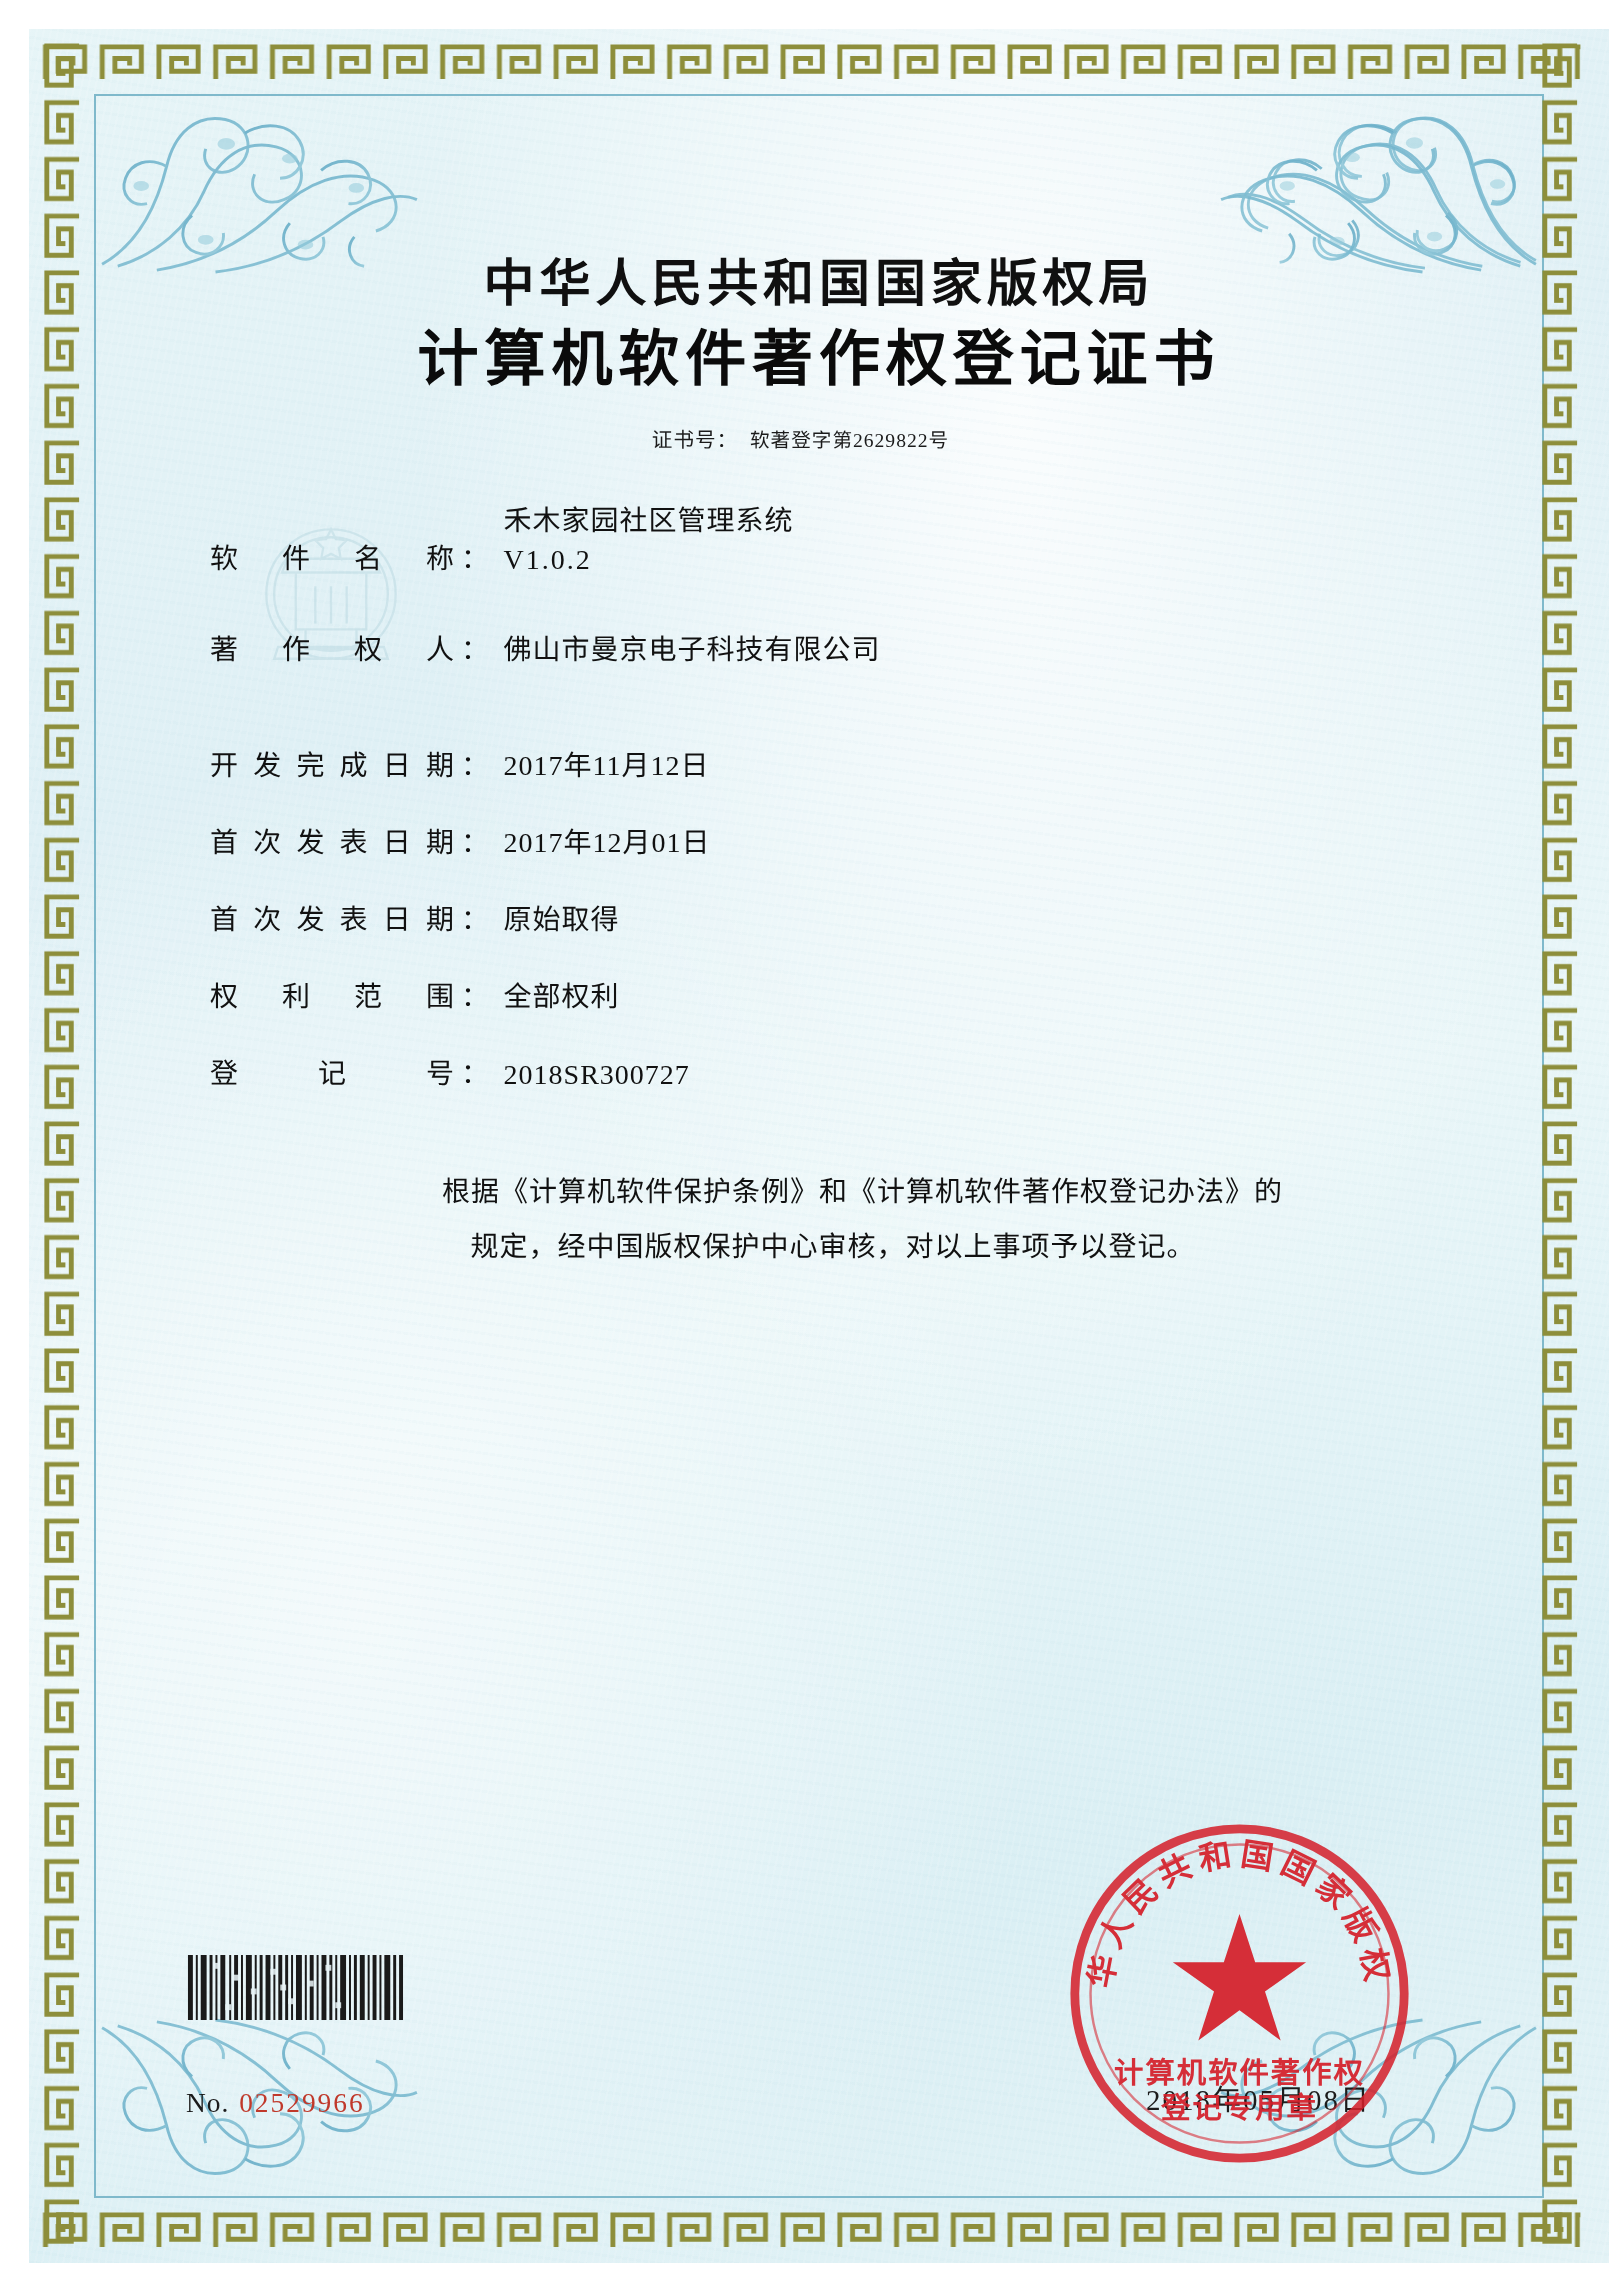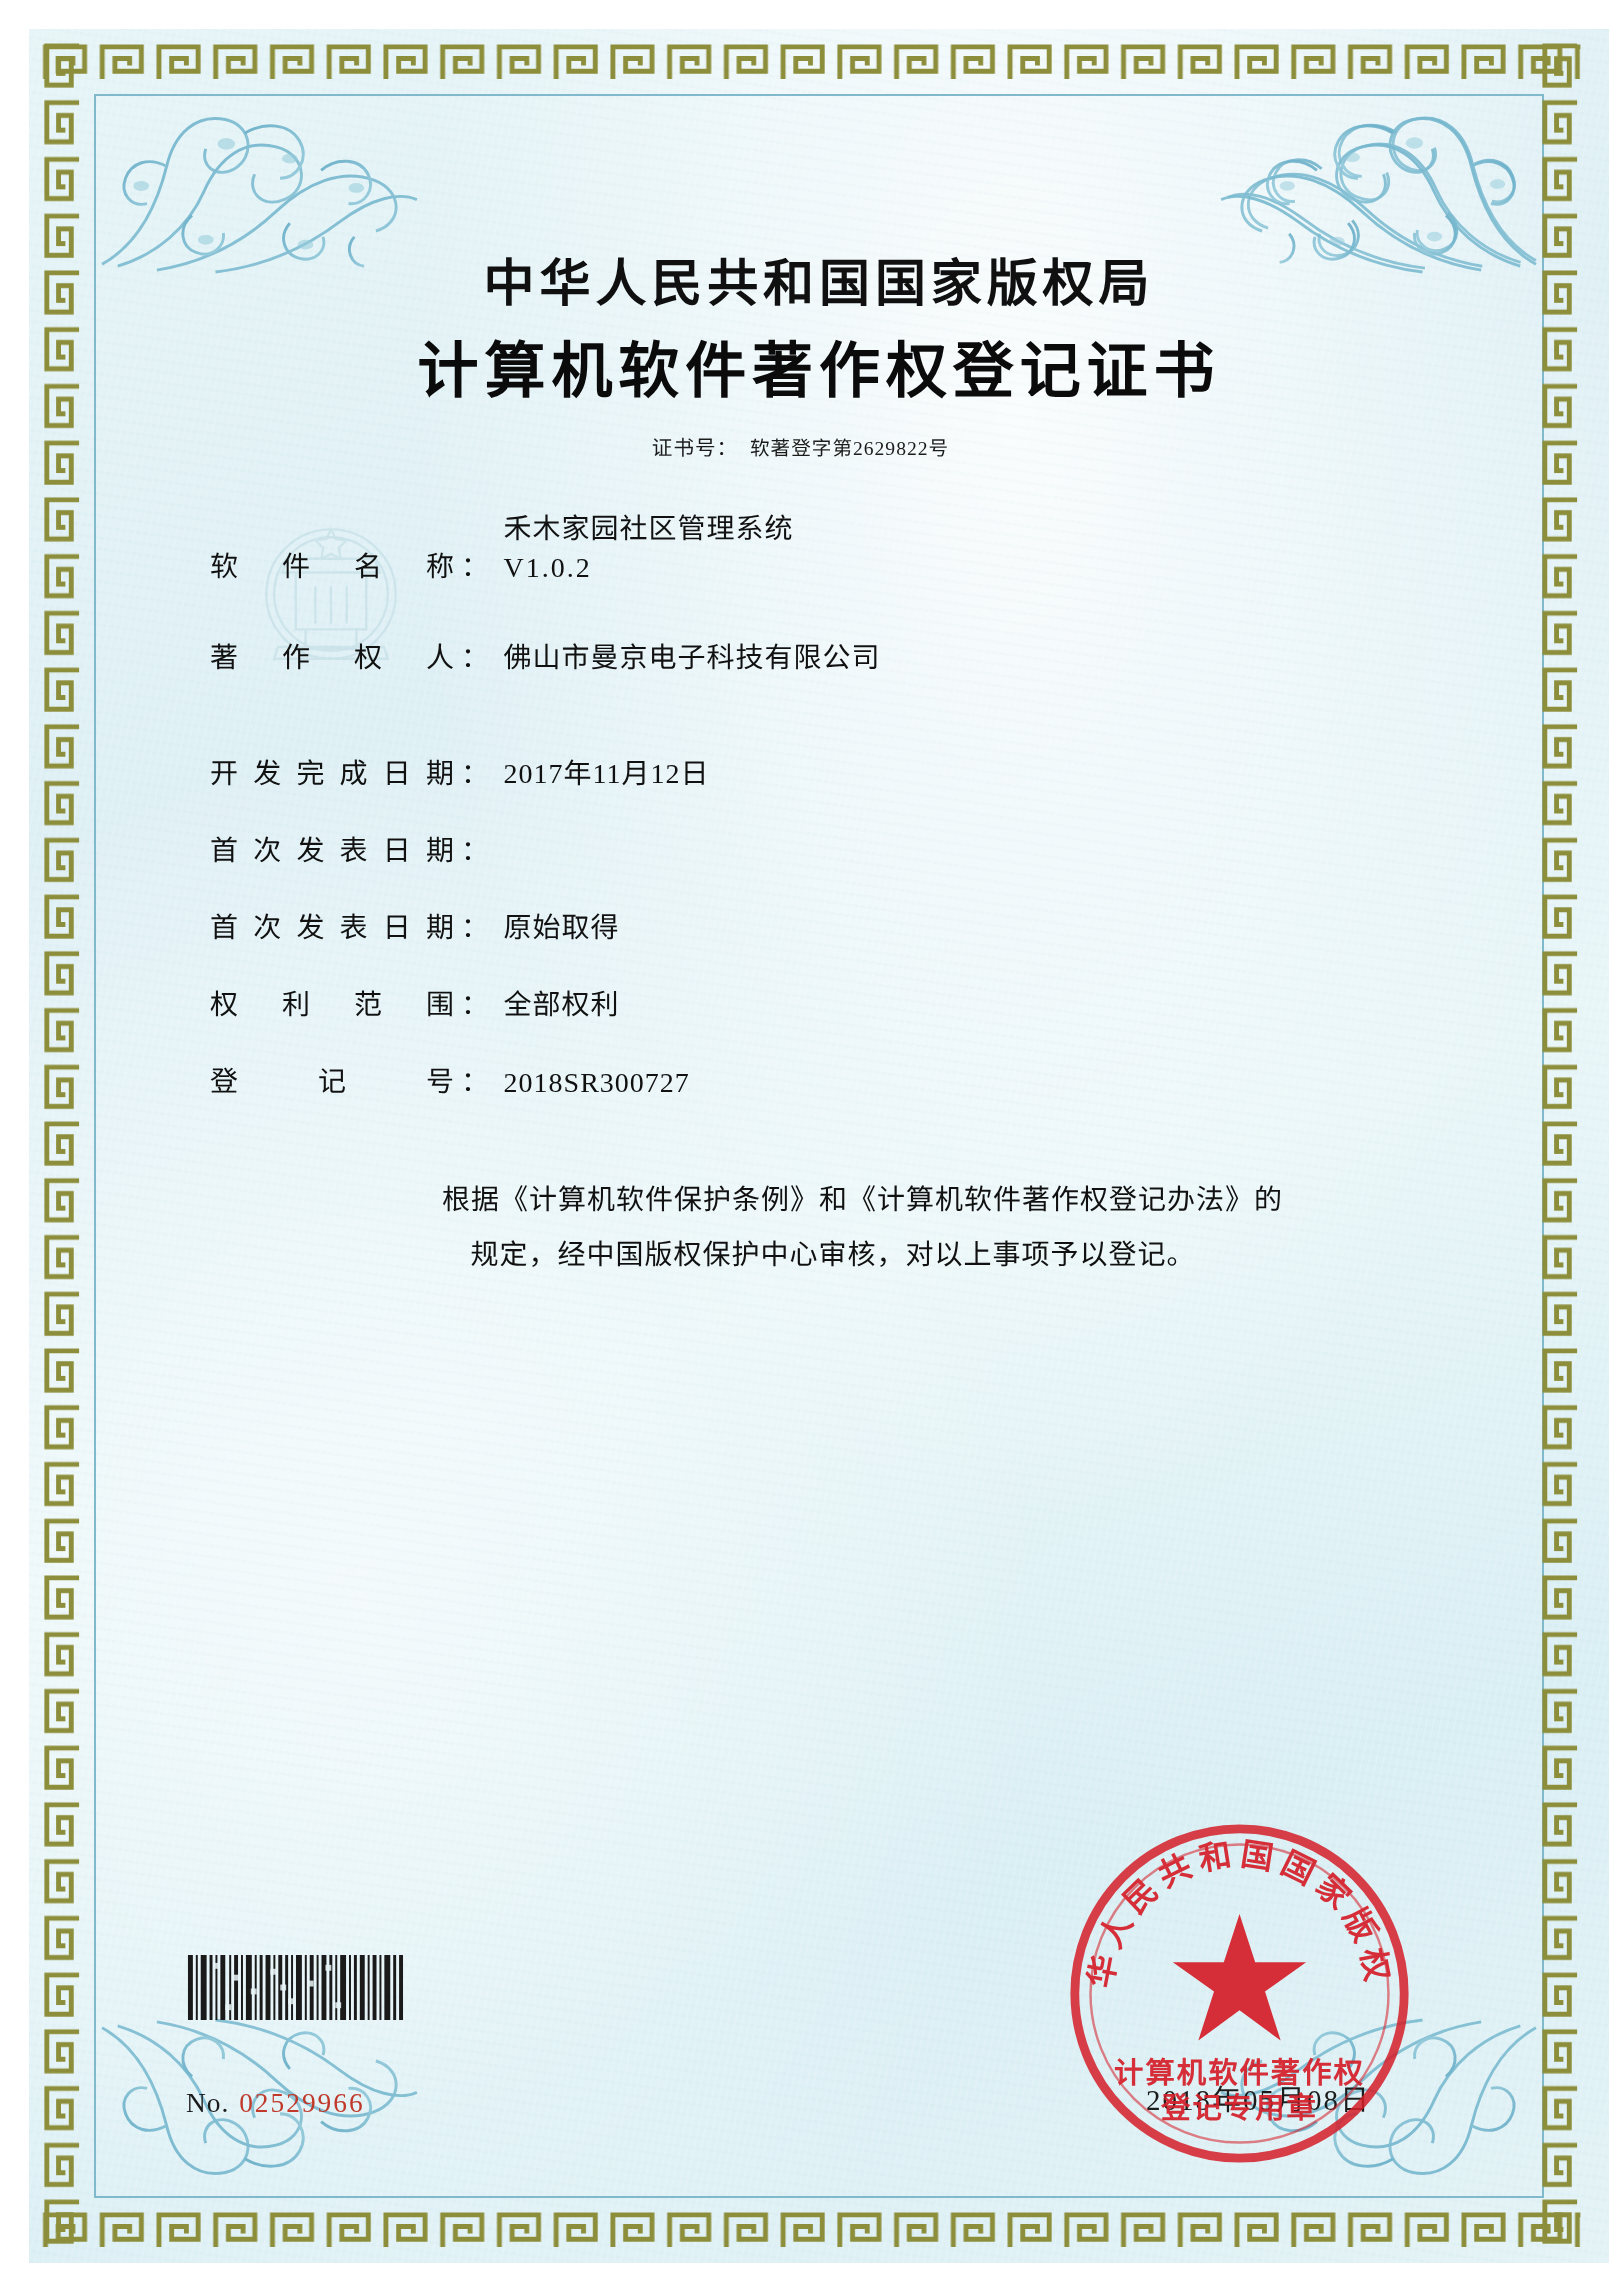--- a/index.html
+++ b/index.html
@@ -108,26 +108,26 @@
 
   #org-title {
     font-family: "DejaVu Serif", "Liberation Serif", serif;
     font-size: 51px;
     letter-spacing: 4.9px;
     color: #101010;
     font-weight: 700;
     line-height: 1.2;
   }
   #doc-title {
-    font-family: Liberation Serif, serif;
+    font-family: Liberation Mono, monospace;
     font-size: 61px;
     letter-spacing: 5.9px;
     color: #0b0b0b;
     font-weight: 700;
-    margin-top: 21px;
+    margin-top: 13px;
     line-height: 1.2;
   }
 
   #cert-no-line {
     margin-top: 23px;
     text-align: center;
     padding-right: 37px;
     font-size: 20.6px;
     color: #1b1b1b;
     letter-spacing: 1px;
@@ -378,20 +378,21 @@
 
     <div id="detail-block">
       <div class="field-row">
         <span class="field-label">开发完成日期</span>
         <span class="field-colon">：</span>
         <span class="field-value">2017年11月12日</span>
       </div>
       <div class="field-row">
         <span class="field-label">首次发表日期</span>
         <span class="field-colon">：</span>
+        <span class="field-value">2017年12月01日</span>
       </div>
       <div class="field-row">
         <span class="field-label">首次发表日期</span>
         <span class="field-colon">：</span>
         <span class="field-value">原始取得</span>
       </div>
       <div class="field-row">
         <span class="field-label">权利范围</span>
         <span class="field-colon">：</span>
         <span class="field-value">全部权利</span>

